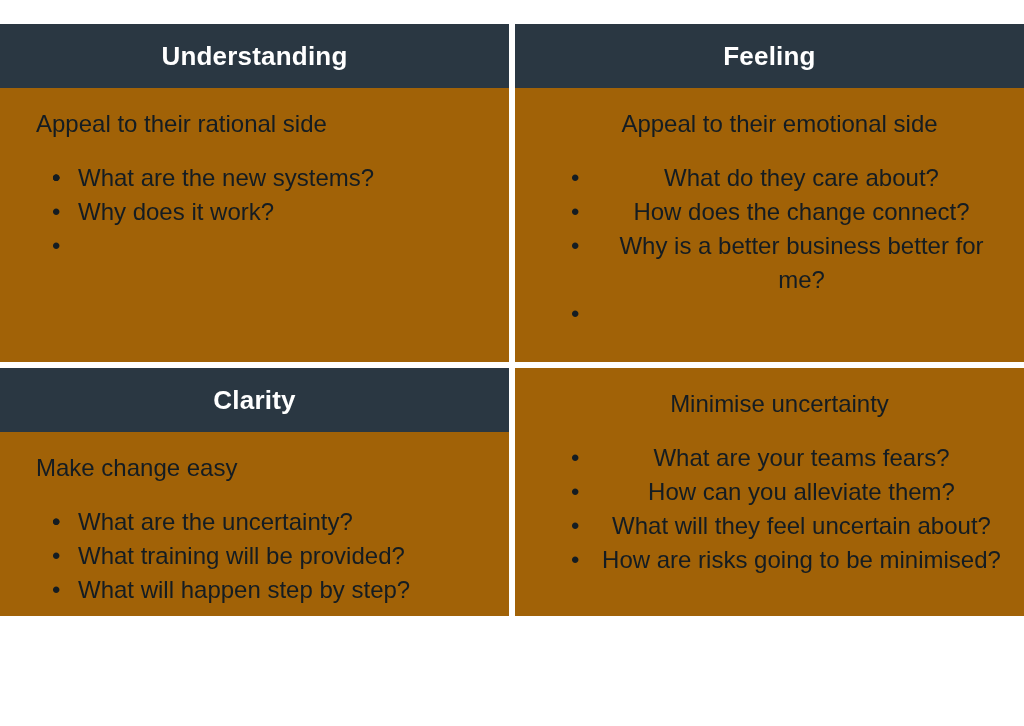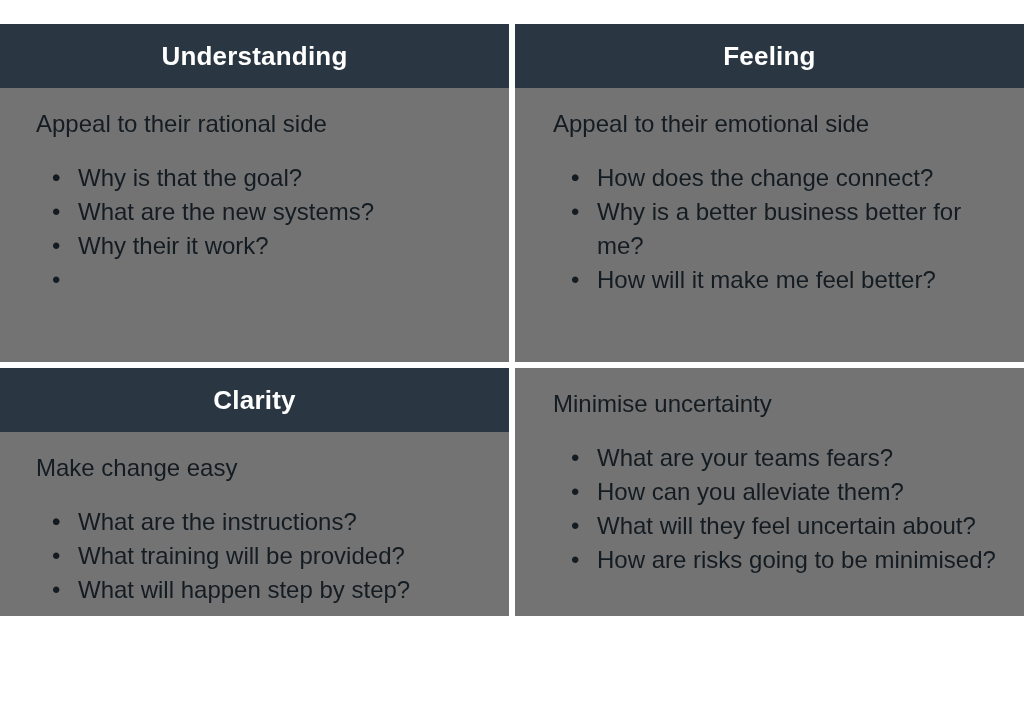--- a/index.html
+++ b/index.html
@@ -32,21 +32,21 @@
     flex: 0 0 auto;
   }
 
   .row-top    { height: 338px; }
   .row-bottom { height: 248px; }
 
   .quadrant {
     flex: 1 1 0;
     display: flex;
     flex-direction: column;
-    background: #737373;
+    background: #a16207;
     overflow: hidden;
   }
 
   .q-header {
     background: #2a3742;
     height: 64px;
     display: flex;
     align-items: center;
     justify-content: center;
     flex: 0 0 64px;
@@ -62,20 +62,21 @@
 
   .q-body {
     flex: 1 1 auto;
     padding: 22px 18px 10px 24px;
     box-sizing: border-box;
     margin-left: 12px;
   }
 
   .q-body.right-col {
     padding-left: 26px;
+    text-align: center;
   }
 
   .q-intro {
     font-size: 24px;
     color: #141c22;
     line-height: 1.2;
     margin: 0 0 22px 0;
   }
 
   .q-list {
@@ -117,58 +118,57 @@
         <h2 class="q-title">Understanding</h2>
       </div>
       <div class="q-body">
         <p class="q-intro">Appeal to their rational side</p>
         <ul class="q-list">
           <li class="q-item">
             <span class="bullet">•</span>
           </li>
           <li class="q-item">
             <span class="bullet">•</span>
-            <span>Why is that the goal?</span>
           </li>
           <li class="q-item">
             <span class="bullet">•</span>
             <span>What are the new systems?</span>
           </li>
           <li class="q-item">
             <span class="bullet">•</span>
-            <span>Why their it work?</span>
+            <span>Why does it work?</span>
           </li>
           <li class="q-item">
             <span class="bullet">•</span>
           </li>
         </ul>
       </div>
     </section>
 
     <section class="quadrant">
       <div class="q-header">
         <h2 class="q-title">Feeling</h2>
       </div>
       <div class="q-body right-col">
         <p class="q-intro">Appeal to their emotional side</p>
         <ul class="q-list">
           <li class="q-item">
             <span class="bullet">•</span>
+            <span>What do they care about?</span>
           </li>
           <li class="q-item">
             <span class="bullet">•</span>
             <span>How does the change connect?</span>
           </li>
           <li class="q-item">
             <span class="bullet">•</span>
             <span>Why is a better business better for me?</span>
           </li>
           <li class="q-item">
             <span class="bullet">•</span>
-            <span>How will it make me feel better?</span>
           </li>
         </ul>
       </div>
     </section>
 
   </div>
 
   <div class="row row-bottom">
 
     <section class="quadrant">
@@ -176,21 +176,21 @@
         <h2 class="q-title">Clarity</h2>
       </div>
       <div class="q-body">
         <p class="q-intro">Make change easy</p>
         <ul class="q-list">
           <li class="q-item">
             <span class="bullet">•</span>
           </li>
           <li class="q-item">
             <span class="bullet">•</span>
-            <span>What are the instructions?</span>
+            <span>What are the uncertainty?</span>
           </li>
           <li class="q-item">
             <span class="bullet">•</span>
             <span>What training will be provided?</span>
           </li>
           <li class="q-item">
             <span class="bullet">•</span>
             <span>What will happen step by step?</span>
           </li>
         </ul>

